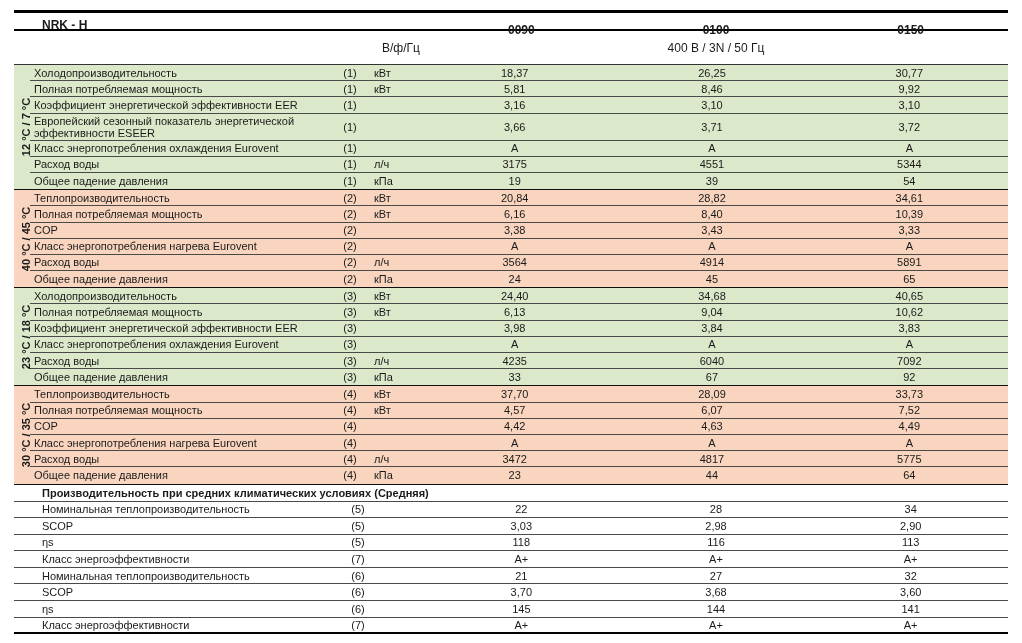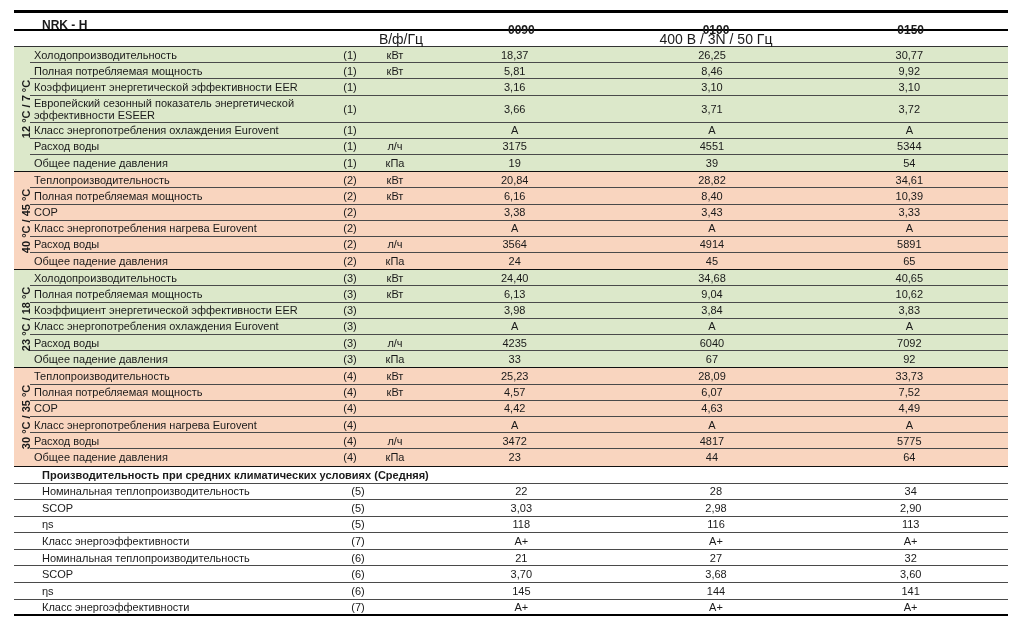--- a/index.html
+++ b/index.html
@@ -12,22 +12,22 @@
   .head-row {
     display:grid; grid-template-columns:410px repeat(3,1fr);
     border-top:3px solid #000; border-bottom:2px solid #000;
     align-items:center; height:21px;
   }
   .model-name { font-weight:bold; font-size:12px; padding-left:28px; }
   .size-col { font-weight:bold; font-size:12px; text-align:center;margin-top:10px; }
 
   .volt-row {
     display:grid; grid-template-columns:324px 40px 46px repeat(3,1fr);
-    align-items:center; height:16px; border-bottom:1px solid #333;
-    font-size:14px;
+    align-items:center; height:34px; border-bottom:1px solid #333;
+    font-size:12px;
   }
   .volt-label { grid-column:3; text-align:center; }
   .volt-value { grid-column:4 / span 3; text-align:center; }
 
   
   .block { position:relative; border-bottom:1.5px solid #111; }
   .vlabel {
     position:absolute; left:0; top:0; bottom:0; width:24px;
     display:flex; align-items:center; justify-content:center;
     font-weight:bold; font-size:11px; white-space:nowrap;
@@ -35,21 +35,21 @@
   }
   .rows { margin-left:16px; }
   .r {
     display:grid; grid-template-columns:300px 40px 46px repeat(3,1fr);
     align-items:center; min-height:16.2px; border-bottom:1px solid #4a4a4a;
     font-size:11px; line-height:12px; padding:1px 0;
   }
   .rows .r:last-child { border-bottom:none; }
   .c-label { padding-left:4px; padding-right:6px; }
   .c-note { text-align:center; }
-  .c-unit { text-align:center; padding-left:4px; }
+  .c-unit { text-align:left; padding-left:4px; }
   .c-val { text-align:center; }
 
   
   .title-row {
     border-bottom:1px solid #4a4a4a; font-size:11px; font-weight:bold;
     padding:2px 0 2px 28px; min-height:16.5px; display:flex; 
   }
   .f-row {
     display:grid; grid-template-columns:324px 40px 46px repeat(3,1fr);
     align-items:center; min-height:16.6px; border-bottom:1px solid #4a4a4a;
@@ -244,21 +244,21 @@
             </div>
           </div>
         </div>
         <div class="block" style="background: rgb(249, 213, 191);">
           <div class="vlabel">30 °C / 35 °C</div>
           <div class="rows">
             <div class="r">
               <div class="c-label">Теплопроизводительность</div>
               <div class="c-note">(4)</div>
               <div class="c-unit">кВт</div>
-              <div class="c-val">25,23</div>
+              <div class="c-val">37,70</div>
               <div class="c-val">28,09</div>
               <div class="c-val">33,73</div>
             </div>
             <div class="r">
               <div class="c-label">Полная потребляемая мощность</div>
               <div class="c-note">(4)</div>
               <div class="c-unit">кВт</div>
               <div class="c-val">4,57</div>
               <div class="c-val">6,07</div>
               <div class="c-val">7,52</div>

